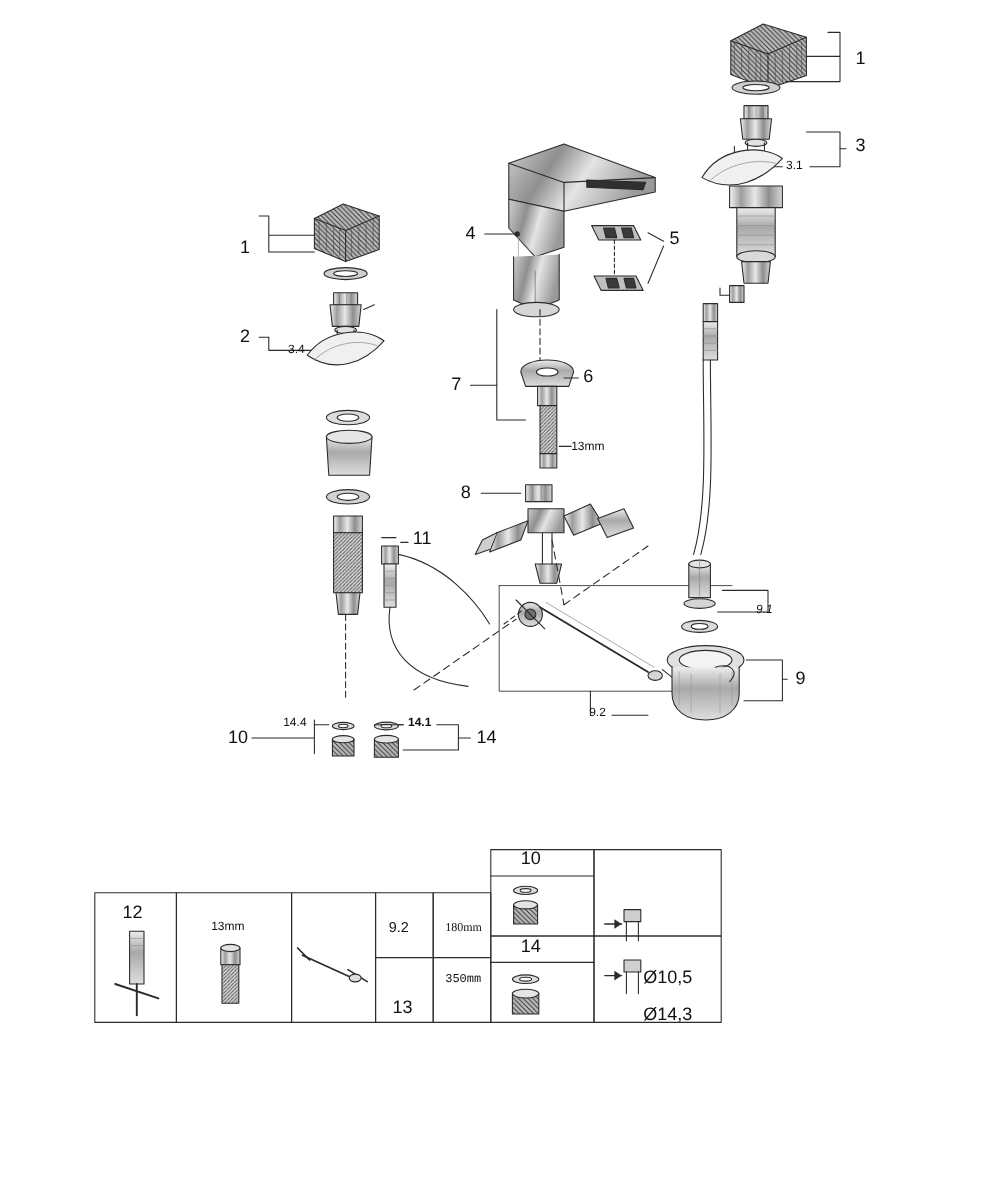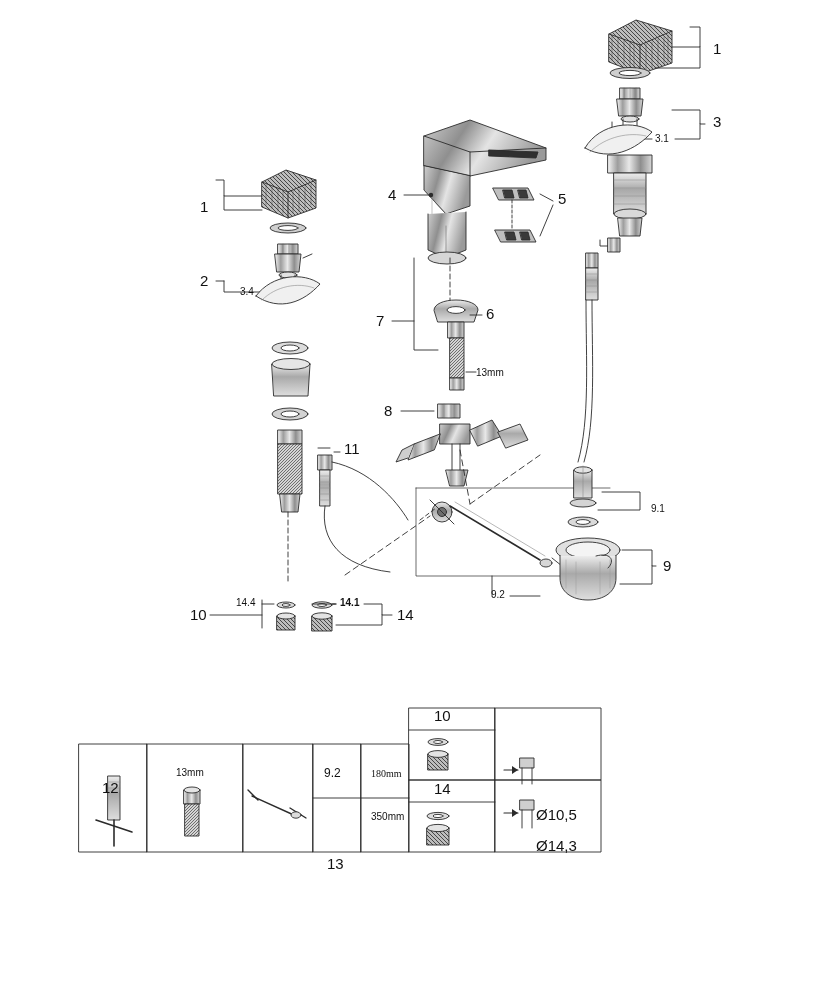--- a/index.html
+++ b/index.html
@@ -341,32 +341,32 @@
   <span class="lbl big" style="left:200px; top:199px;">1</span>
   <span class="lbl big" style="left:200px; top:273px;">2</span>
   <span class="lbl small" style="left:240px; top:287px;">3.4</span>
   <span class="lbl big" style="left:388px; top:187px;">4</span>
   <span class="lbl big" style="left:558px; top:191px;">5</span>
   <span class="lbl big" style="left:486px; top:306px;">6</span>
   <span class="lbl big" style="left:376px; top:313px;">7</span>
   <span class="lbl small" style="left:476px; top:368px;">13mm</span>
   <span class="lbl big" style="left:384px; top:403px;">8</span>
   <span class="lbl big" style="left:344px; top:441px;">11</span>
-  <span class="lbl small" style="left:651px; top:504px;">9.1</span>
+  <span class="lbl small" style="left:630px; top:504px;font-style:italic;">9.1</span>
   <span class="lbl big" style="left:663px; top:558px;">9</span>
   <span class="lbl small" style="left:491px; top:590px;">9.2</span>
   <span class="lbl big" style="left:190px; top:607px;">10</span>
   <span class="lbl small" style="left:236px; top:598px;">14.4</span>
   <span class="lbl small" style="left:340px; top:598px;font-weight:bold;">14.1</span>
   <span class="lbl big" style="left:397px; top:607px;">14</span>
 
-  <span class="lbl big" style="left:102px; top:780px;">12</span>
+  <span class="lbl big" style="left:102px; top:753px;">12</span>
   <span class="lbl small" style="left:176px; top:768px;">13mm</span>
   <span class="lbl mid" style="left:324px; top:767px;">9.2</span>
   <span class="lbl small" style="left:371px; top:769px;font-family:Liberation Serif, serif;">180mm</span>
-  <span class="lbl big" style="left:327px; top:856px;">13</span>
-  <span class="lbl small" style="left:371px; top:812px;">350mm</span>
+  <span class="lbl big" style="left:327px; top:832px;">13</span>
+  <span class="lbl small" style="left:371px; top:812px;font-family:Liberation Mono, monospace;">350mm</span>
   <span class="lbl big" style="left:434px; top:708px;">10</span>
   <span class="lbl big" style="left:434px; top:781px;">14</span>
   <span class="lbl big" style="left:536px; top:807px;">Ø10,5</span>
   <span class="lbl big" style="left:536px; top:805px;margin-top:33px;">Ø14,3</span>
 
 </div>
 
 </body></html>

